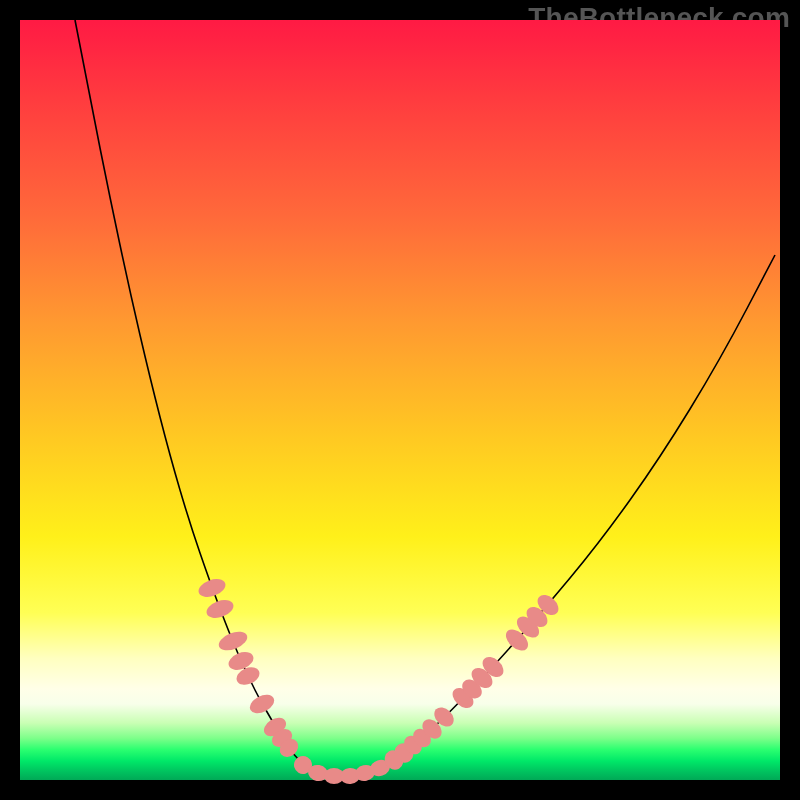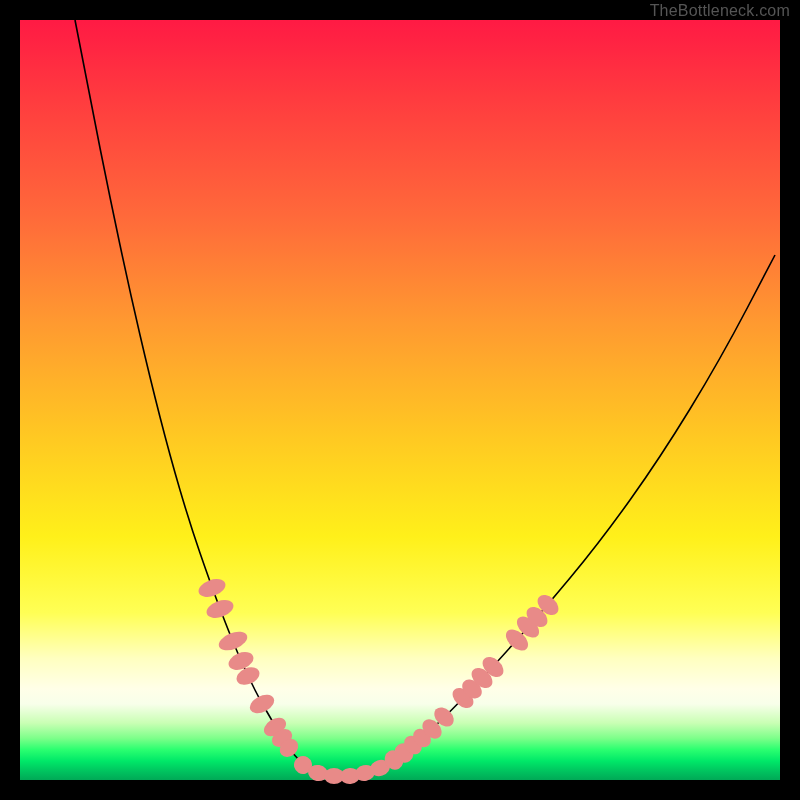--- a/index.html
+++ b/index.html
@@ -33,22 +33,22 @@
       #2bff70 96%,
       #00e868 97.5%,
       #00c05e 99%,
       #00a956 100%
     );
   }
   .attribution {
     position: absolute;
     top: 2px;
     right: 10px;
-    font-size: 16px;
-    font-weight: 400;
+    font-size: 28px;
+    font-weight: 700;
     color: #555;
     letter-spacing: 0.2px;
   }
   svg.plot {
     position: absolute;
     left: 0;
     top: 0;
     width: 760px;
     height: 760px;
     overflow: visible;

